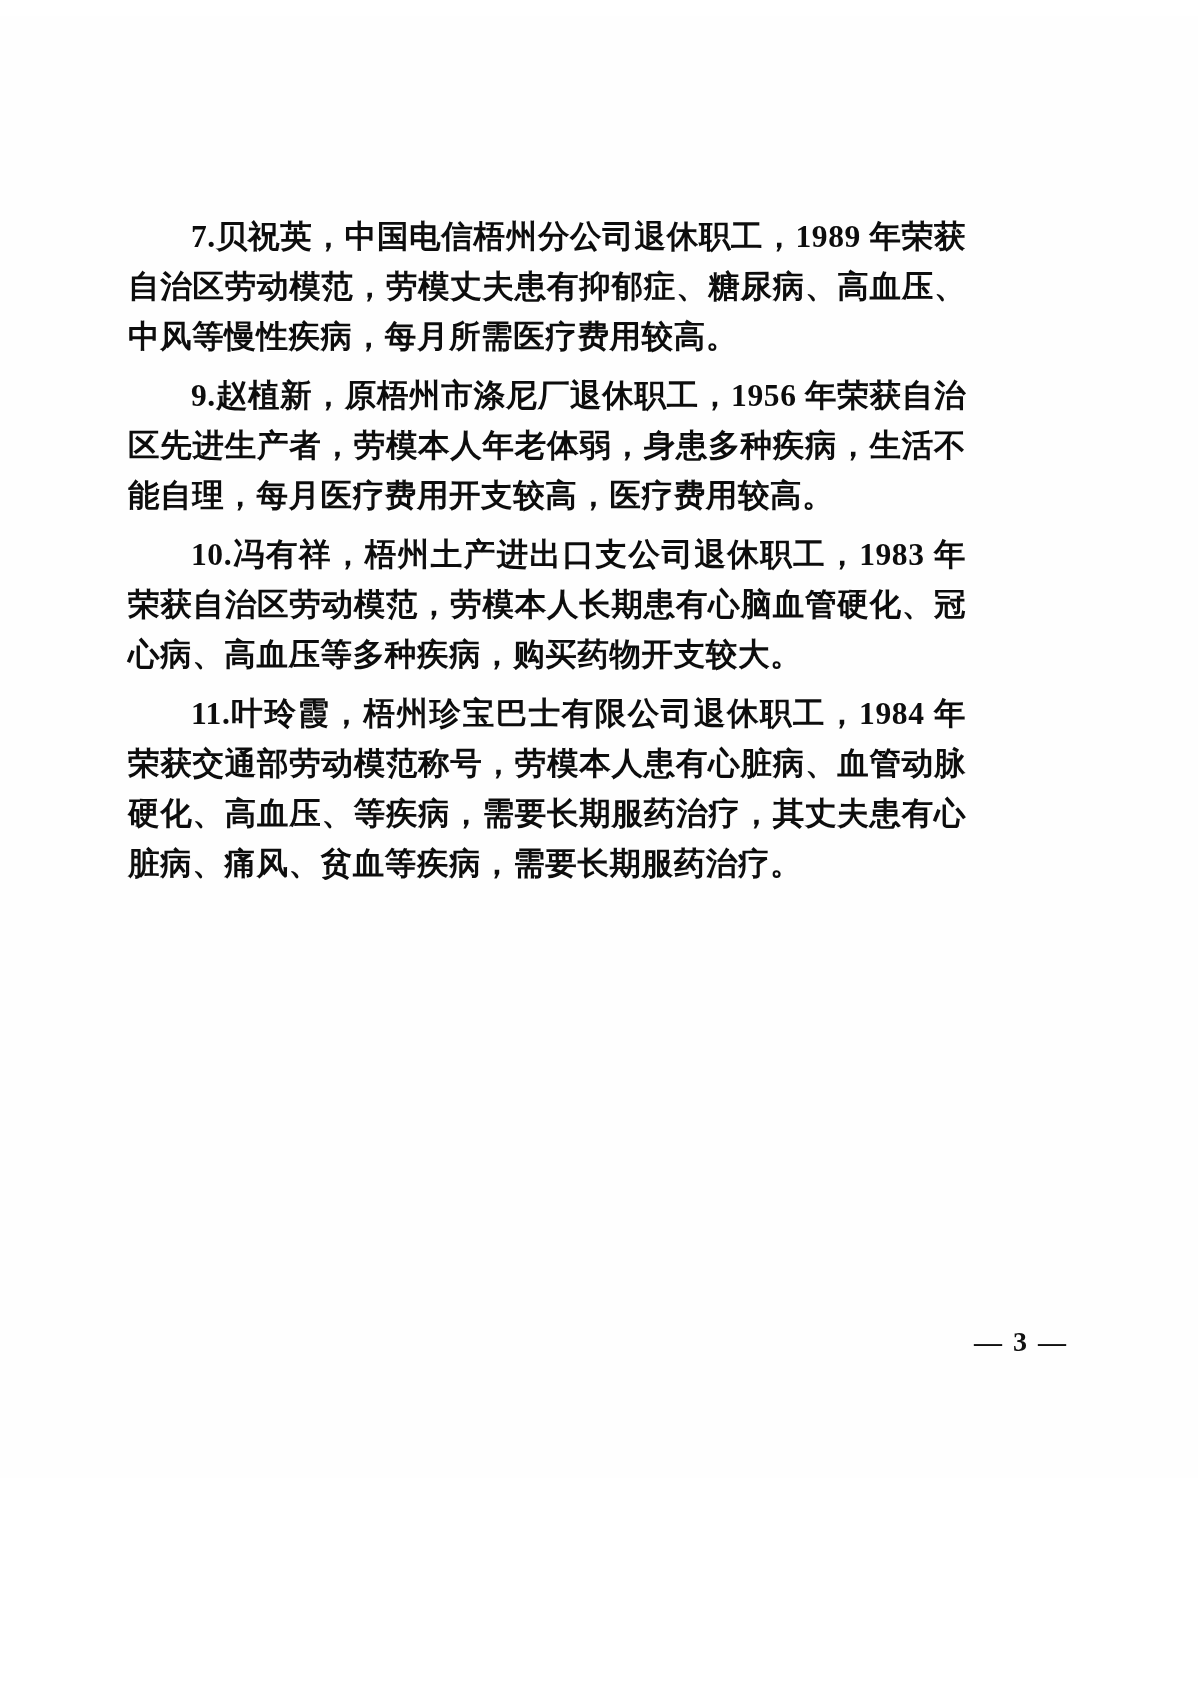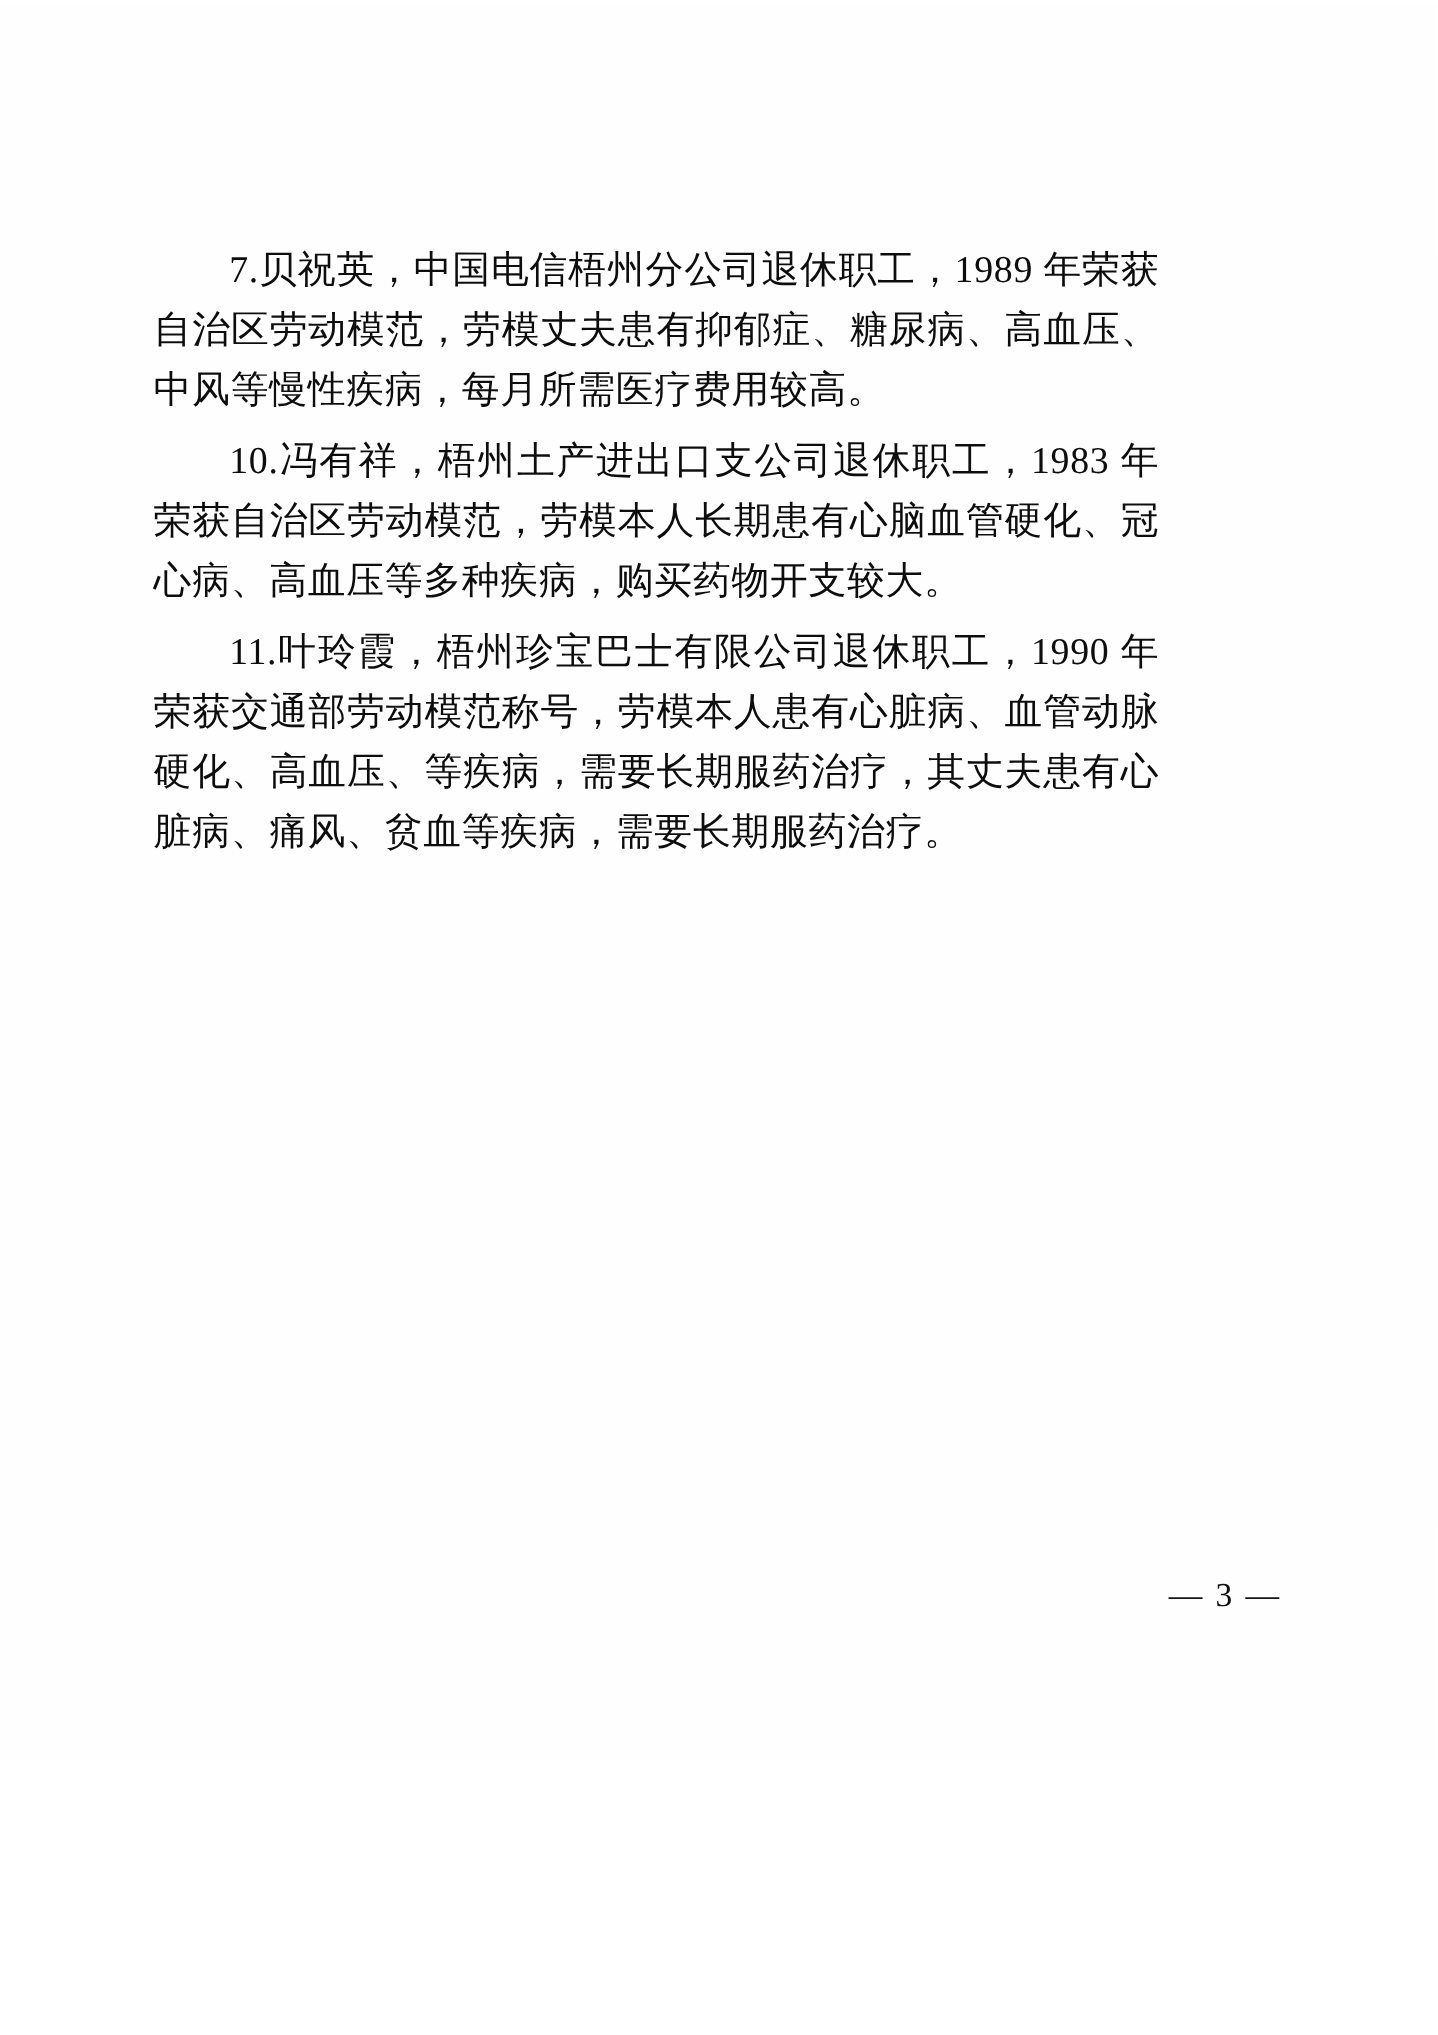--- a/index.html
+++ b/index.html
@@ -5,24 +5,25 @@
   html, body {
     margin: 0;
     padding: 0;
     background: #ffffff;
   }
   .page {
     position: relative;
     width: 1198px;
     height: 1462px;
     background: #fefefe;
-    margin: 4px auto;
+    margin: 16px auto;
     overflow: hidden;
     font-family: "Liberation Serif", "DejaVu Serif", serif;
     color: #0d0d0d;
+    font-weight: bold;
   }
   .content {
     position: absolute;
     left: 128px;
     top: 196px;
     width: 838px;
   }
   .para {
     font-size: 31.5px;
     line-height: 50px;
@@ -44,17 +45,18 @@
     font-family: "Liberation Serif", "DejaVu Serif", serif;
     color: #111;
   }
 </style>
 </head>
 <body>
 
 <div class="page">
   <div class="content">
     <p class="para">7.贝祝英，中国电信梧州分公司退休职工，1989 年荣获自治区劳动模范，劳模丈夫患有抑郁症、糖尿病、高血压、中风等慢性疾病，每月所需医疗费用较高。</p>
+    <p class="para">9.赵植新，原梧州市涤尼厂退休职工，1956 年荣获自治区先进生产者，劳模本人年老体弱，身患多种疾病，生活不能自理，每月医疗费用开支较高，医疗费用较高。</p>
     <p class="para">10.冯有祥，梧州土产进出口支公司退休职工，1983 年荣获自治区劳动模范，劳模本人长期患有心脑血管硬化、冠心病、高血压等多种疾病，购买药物开支较大。</p>
-    <p class="para">11.叶玲霞，梧州珍宝巴士有限公司退休职工，1990 年荣获交通部劳动模范称号，劳模本人患有心脏病、血管动脉硬化、高血压、等疾病，需要长期服药治疗，其丈夫患有心脏病、痛风、贫血等疾病，需要长期服药治疗。</p>
+    <p class="para">11.叶玲霞，梧州珍宝巴士有限公司退休职工，1984 年荣获交通部劳动模范称号，劳模本人患有心脏病、血管动脉硬化、高血压、等疾病，需要长期服药治疗，其丈夫患有心脏病、痛风、贫血等疾病，需要长期服药治疗。</p>
   </div>
   <div class="page-number">— 3 —</div>
 </div>
 
 </body></html>

